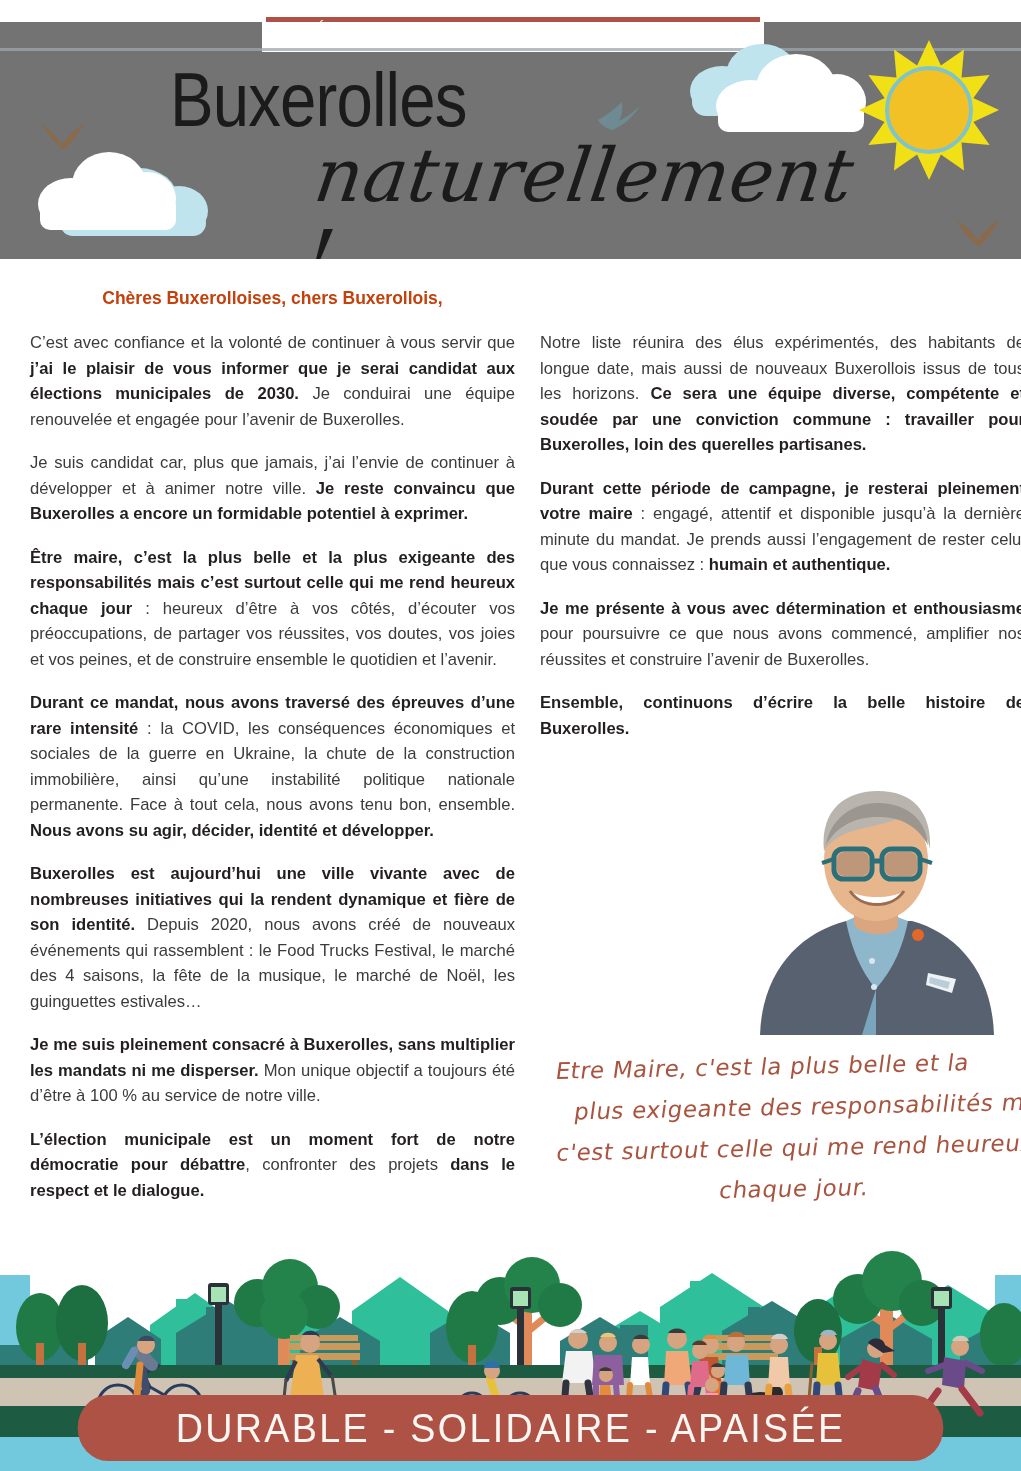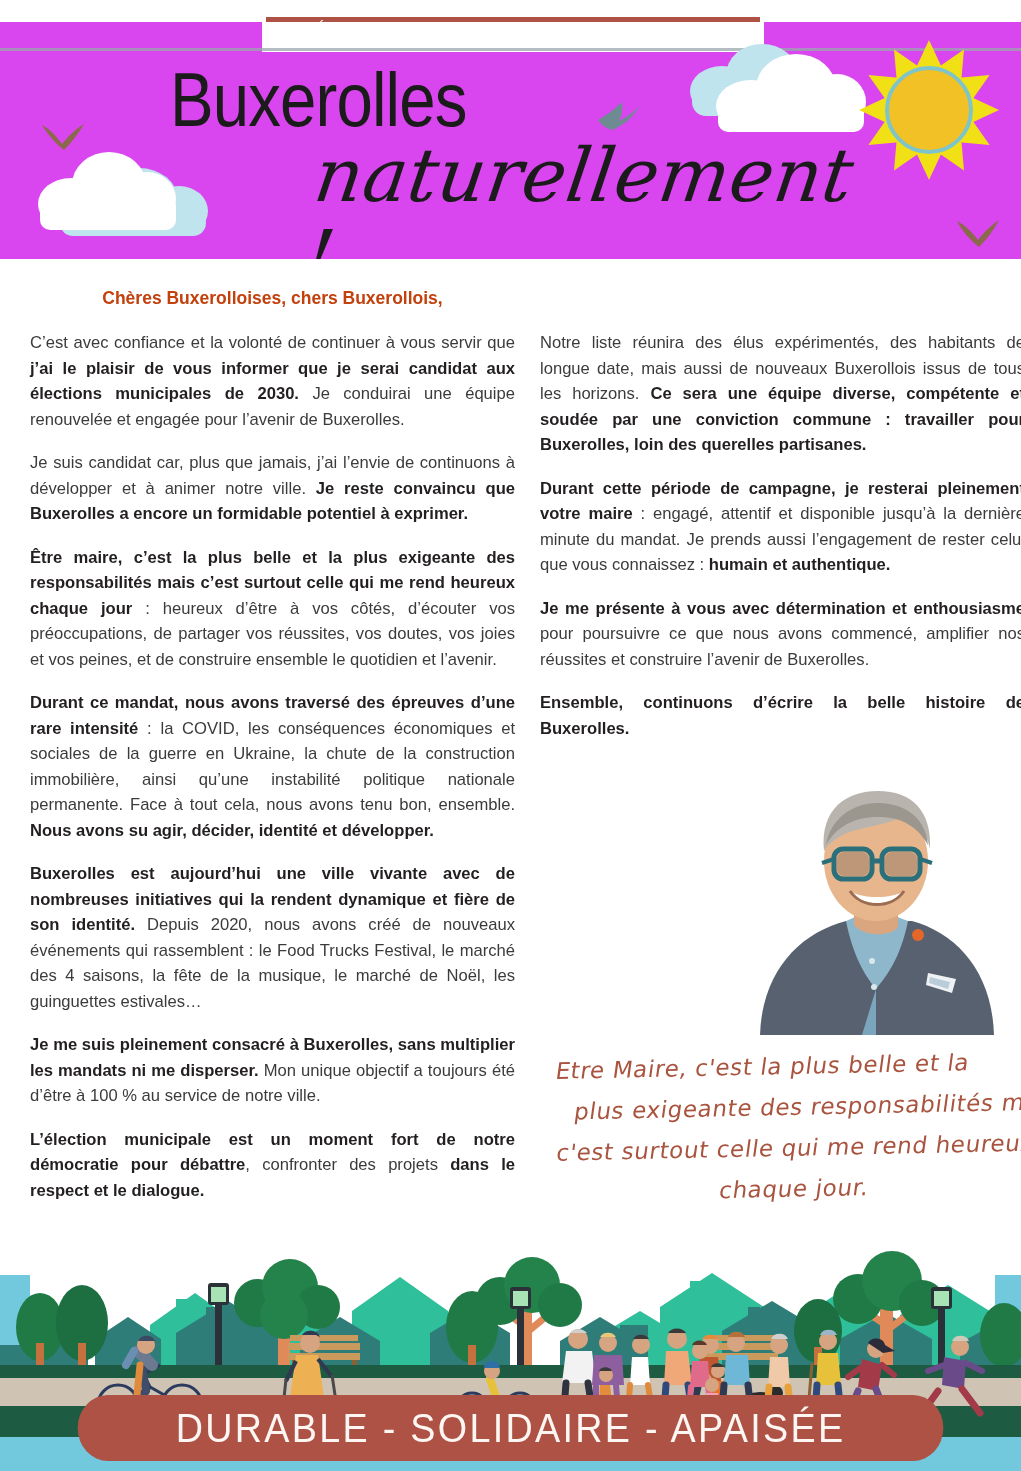--- a/index.html
+++ b/index.html
@@ -9,21 +9,21 @@
   
   .topstrip{position:absolute;left:0;top:0;width:1021px;height:48px;background:#fff;}
   .rule{position:absolute;top:26px;height:2px;background:#8a9aa4;}
   .rule.left{left:236px;width:46px;}
   .rule.right{left:742px;width:46px;}
   .electionbar{position:absolute;left:266px;top:17px;width:494px;height:22px;
      background:#ad5244;color:#fff;font-size:14.5px;line-height:22px;text-align:center;
      letter-spacing:.1px;white-space:nowrap;}
 
   
-  .sky{position:absolute;left:0;top:22px;width:1021px;height:237px;background:#d946ef;overflow:hidden;}
+  .sky{position:absolute;left:0;top:22px;width:1021px;height:237px;background:#737373;overflow:hidden;}
   .skydivider{position:absolute;left:0;top:26px;width:1021px;height:3px;background:#9aa7ad;opacity:.75;}
   .skymask{position:absolute;left:262px;top:0px;width:502px;height:30px;background:#fff;}
 
   .cloud{position:absolute;}
   .cloud .lump{position:absolute;border-radius:50%;}
   .cloud .base{position:absolute;border-radius:14px;}
 
   .sun{position:absolute;right:22px;top:18px;width:140px;height:140px;}
   .sun .disc{position:absolute;left:26px;top:26px;width:88px;height:88px;border-radius:50%;
      background:#f2c125;border:4px solid #7fc4c9;box-sizing:border-box;}
@@ -158,21 +158,21 @@
   <div class="logoBlock">
     <div class="logoMain">Buxerolles</div>
     <div class="logoScript">naturellement !</div>
   </div>
 </div>
 
 <div class="letter">
   <div class="salut">Chères Buxerolloises, chers Buxerollois,</div>
   <div class="col colL">
       <p><span>C’est avec confiance et la volonté de continuer à vous servir que </span><b>j’ai le plaisir de vous informer que je serai candidat aux élections municipales de 2030.</b><span> Je conduirai une équipe renouvelée et engagée pour l’avenir de Buxerolles.</span></p>
-      <p><span>Je suis candidat car, plus que jamais, j’ai l’envie de continuons à développer et à animer notre ville. </span><b>Je reste convaincu que Buxerolles a encore un formidable potentiel à exprimer.</b></p>
+      <p><span>Je suis candidat car, plus que jamais, j’ai l’envie de continuer à développer et à animer notre ville. </span><b>Je reste convaincu que Buxerolles a encore un formidable potentiel à exprimer.</b></p>
       <p><b>Être maire, c’est la plus belle et la plus exigeante des responsabilités mais c’est surtout celle qui me rend heureux chaque jour</b><span> : heureux d’être à vos côtés, d’écouter vos préoccupations, de partager vos réussites, vos doutes, vos joies et vos peines, et de construire ensemble le quotidien et l’avenir.</span></p>
       <p><b>Durant ce mandat, nous avons traversé des épreuves d’une rare intensité</b><span> : la COVID, les conséquences économiques et sociales de la guerre en Ukraine, la chute de la construction immobilière, ainsi qu’une instabilité politique nationale permanente. Face à tout cela, nous avons tenu bon, ensemble. </span><b>Nous avons su agir, décider, identité et développer.</b></p>
       <p><b>Buxerolles est aujourd’hui une ville vivante avec de nombreuses initiatives qui la rendent dynamique et fière de son identité.</b><span> Depuis 2020, nous avons créé de nouveaux événements qui rassemblent : le Food Trucks Festival, le marché des 4 saisons, la fête de la musique, le marché de Noël, les guinguettes estivales…</span></p>
       <p><b>Je me suis pleinement consacré à Buxerolles, sans multiplier les mandats ni me disperser.</b><span> Mon unique objectif a toujours été d’être à 100 % au service de notre ville.</span></p>
       <p><b>L’élection municipale est un moment fort de notre démocratie pour débattre</b><span>, confronter des projets </span><b>dans le respect et le dialogue.</b></p>
     </div>
   <div class="col colR">
       <p><span>Notre liste réunira des élus expérimentés, des habitants de longue date, mais aussi de nouveaux Buxerollois issus de tous les horizons. </span><b>Ce sera une équipe diverse, compétente et soudée par une conviction commune : travailler pour Buxerolles, loin des querelles partisanes.</b></p>
       <p><b>Durant cette période de campagne, je resterai pleinement votre maire</b><span> : engagé, attentif et disponible jusqu’à la dernière minute du mandat. Je prends aussi l’engagement de rester celui que vous connaissez : </span><b>humain et authentique.</b></p>
       <p><b>Je me présente à vous avec détermination et enthousiasme</b><span> pour poursuivre ce que nous avons commencé, amplifier nos réussites et construire l’avenir de Buxerolles.</span></p>

